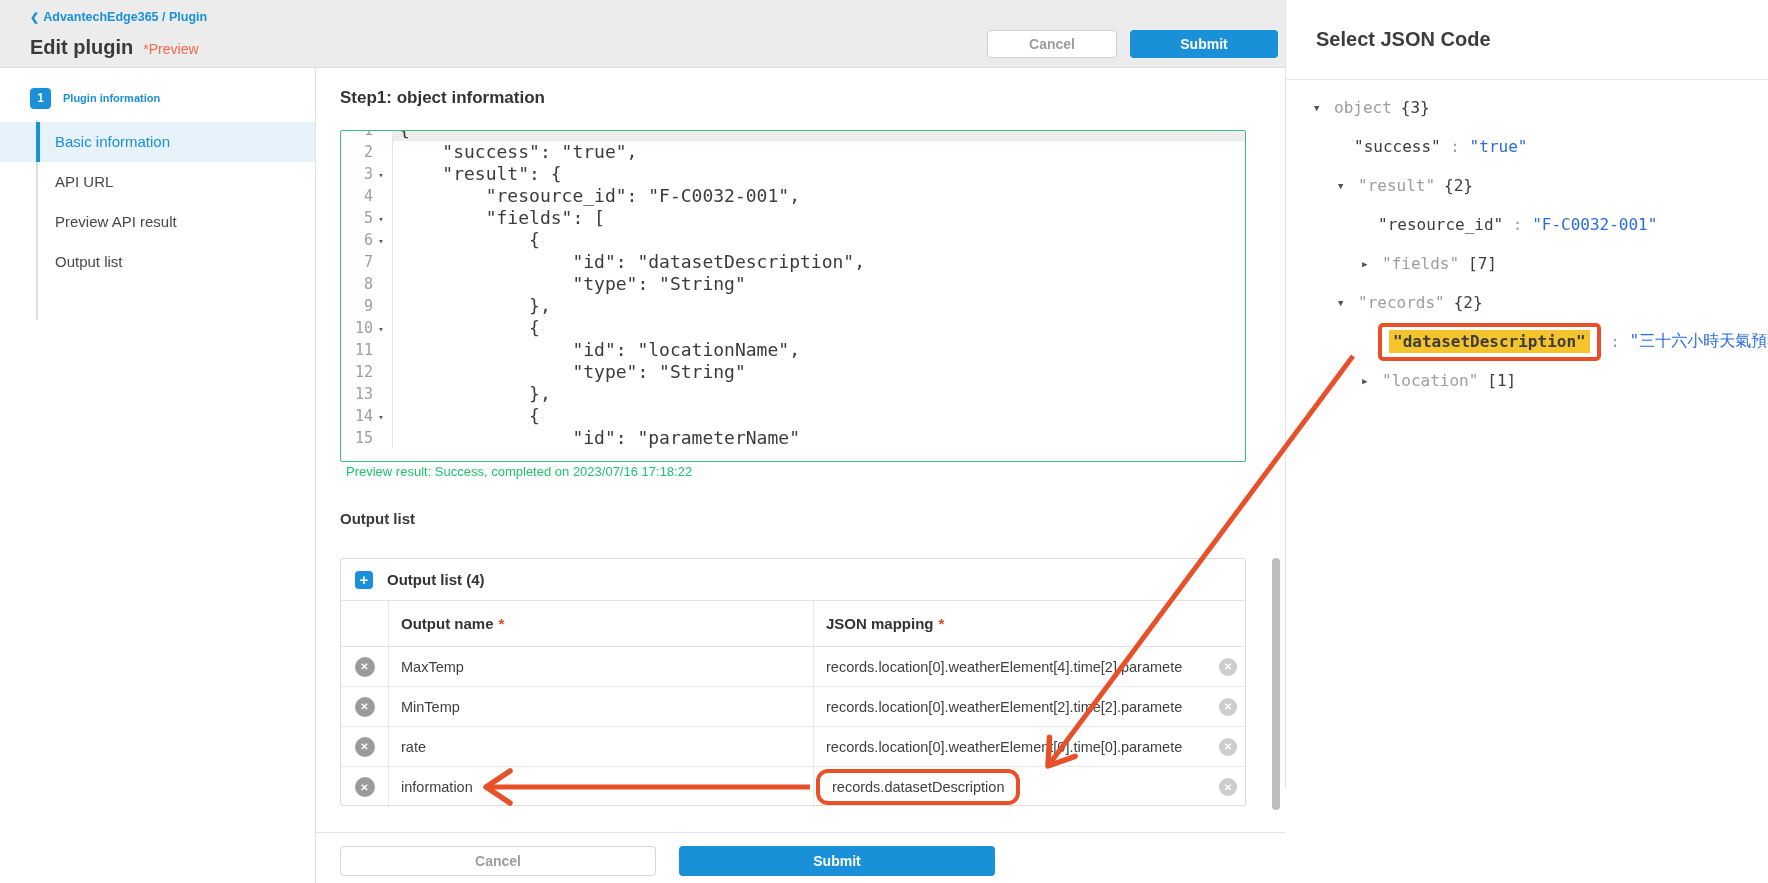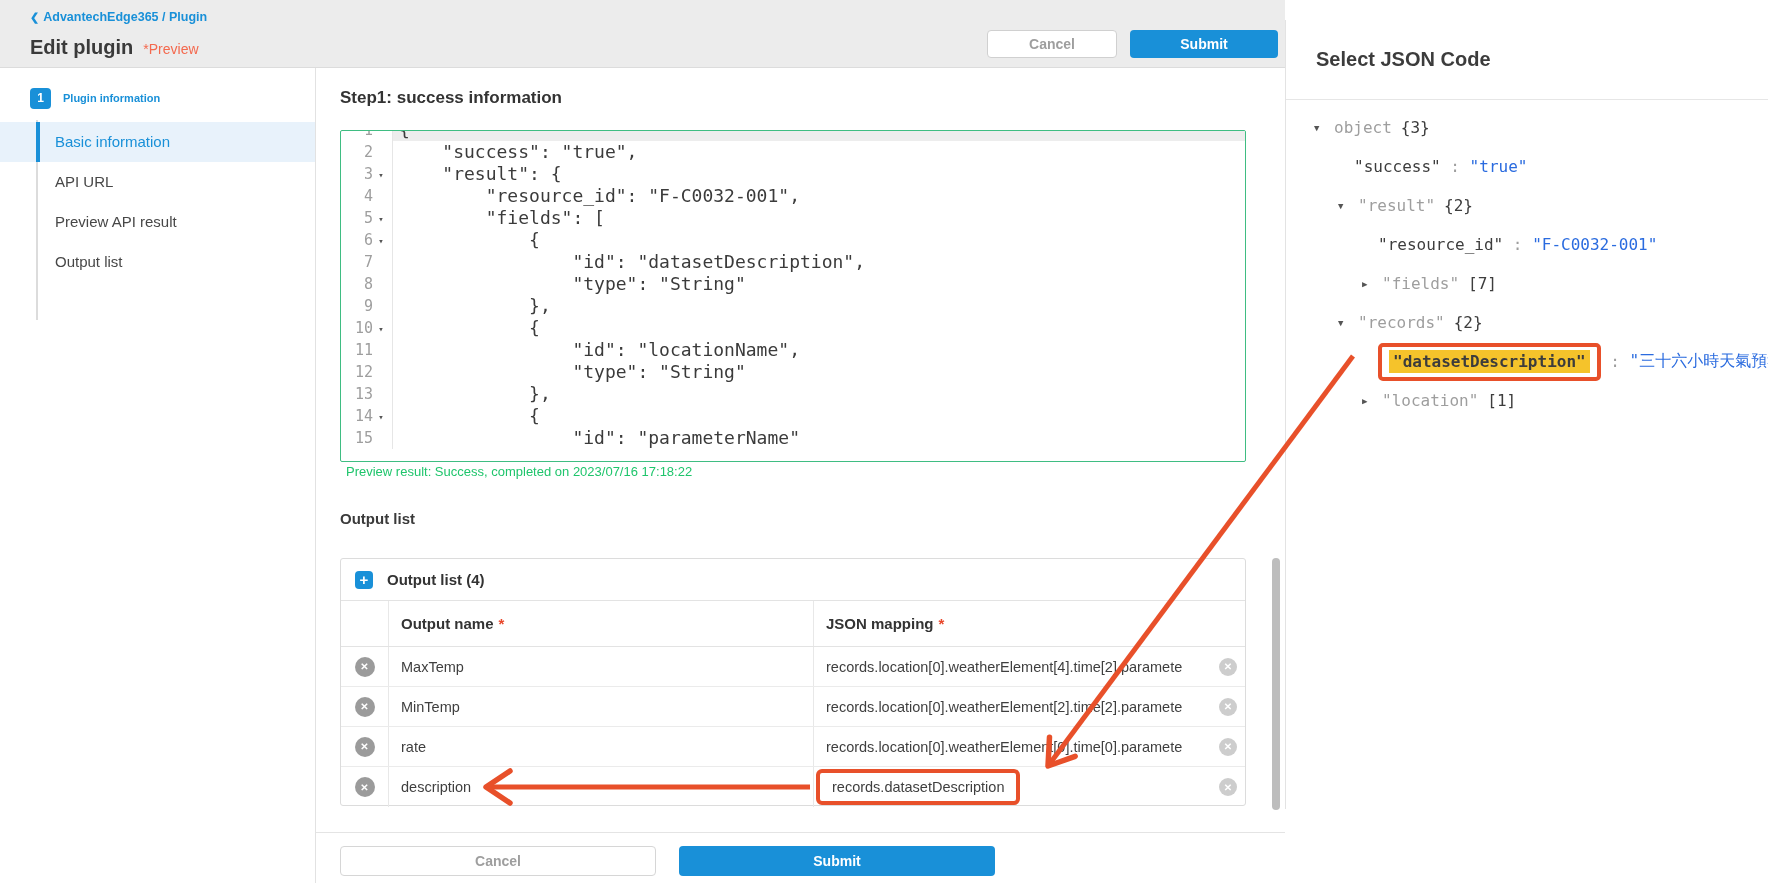--- a/index.html
+++ b/index.html
@@ -57,32 +57,32 @@
   .thead .c-icon, .trow .c-icon { width:48px; flex:none; align-self:stretch; display:flex; align-items:center; justify-content:center; border-right:1px solid #e8e8e8; }
   .thead .c-name, .trow .c-name { width:425px; flex:none; align-self:stretch; display:flex; align-items:center; padding-left:12px; border-right:1px solid #e8e8e8; }
   .thead .c-map, .trow .c-map { flex:1; align-self:stretch; display:flex; align-items:center; padding-left:12px; }
   .req-star { color:#e8472b; margin-left:5px; }
   .trow { height:40px; display:flex; font-size:14.5px; color:#3f3f3f; border-bottom:1px solid #ebebeb; }
   .trow:last-child { border-bottom:none; }
   .trow .c-map { position:relative; padding-right:34px; overflow:hidden; white-space:nowrap; }
   .xicon { border-radius:50%; color:#fff; display:flex; align-items:center; justify-content:center; font-size:10px; font-weight:bold; cursor:pointer; flex:none; }
   .xicon.del { width:20px; height:20px; background:#9b9b9b; }
   .xicon.clear { width:18px; height:18px; background:#cdcdcd; position:absolute; right:8px; top:50%; transform:translateY(-50%); }
-  .map-box { display:inline-flex; align-items:center; height:36px; margin-left:-10px; padding:8px 12px; border:4px solid #e8502a; border-radius:6px; position:relative; z-index:2; }
+  .map-box { display:inline-flex; align-items:center; height:36px; margin-left:-10px; padding:8px 12px; border:4px solid #e8502a; border-radius:12px; position:relative; z-index:2; }
 
   .bottom-divider { position:absolute; left:0; top:764px; width:100%; height:1px; background:#e4e4e4; }
   .btm-btn { position:absolute; top:778px; width:316px; height:30px; border-radius:4px; font-size:14px; font-weight:bold;
              display:flex; align-items:center; justify-content:center; cursor:pointer; }
   .btm-cancel { left:24px; background:#fff; border:1px solid #d6d6d6; color:#9e9e9e; }
   .btm-submit { left:363px; background:#1990d8; color:#fff; }
 
   .v-scrollbar { position:absolute; left:956px; top:490px; width:8px; height:252px; border-radius:4px; background:#bdbdbd; cursor:pointer; }
 
   
-  .json-panel { position:absolute; left:1285px; top:0; width:483px; height:789px; background:#fff; border-left:1px solid #e3e3e3;margin-top:20px; }
+  .json-panel { position:absolute; left:1285px; top:0; width:483px; height:789px; background:#fff; border-left:1px solid #e3e3e3; }
   .panel-header { height:80px; border-bottom:1px solid #e6e6e6; display:flex; align-items:center; padding-left:30px; }
   .panel-title { font-size:20px; font-weight:bold; color:#3c3c3c; }
   .json-tree { padding-top:8px; font-family:"DejaVu Sans Mono", monospace; font-size:16px; }
   .tree-row { height:39px; display:flex; align-items:center; white-space:nowrap; }
   .tarrow { display:inline-block; width:20px; font-size:9px; color:#555; cursor:pointer; flex:none; }
   .tkey.gray, .tkey.plain { color:#9e9e9e; }
   .tkey.dark { color:#3d3d3d; }
   .tsuffix { color:#3d3d3d; margin-left:9px; }
   .tcolon { color:#9e9e9e; white-space:pre; }
   .tvalue { color:#2a6bdf; }
@@ -115,21 +115,21 @@
     <div class="sub-guide"></div>
     <ul class="sub-items" id="sidebar-subitems">
         <li class="sub-item active">Basic information</li>
         <li class="sub-item">API URL</li>
         <li class="sub-item">Preview API result</li>
         <li class="sub-item">Output list</li>
       </ul>
   </div>
 
   <div class="main">
-    <div class="section-title">Step1: success information</div>
+    <div class="section-title">Step1: object information</div>
 
     <div class="code-editor">
       <div class="editor-lines" id="editor-lines">
           <div class="code-line first">
             <span class="gutter">
               <span class="ln">1</span>
               <span class="fold"></span>
             </span>
             <span class="codetext">{</span>
           </div>
@@ -284,21 +284,21 @@
             <div class="c-name">rate</div>
             <div class="c-map">
               <span class="map-text">records.location[0].weatherElement[0].time[0].paramete</span>
               <span class="xicon clear">✕</span>
             </div>
           </div>
           <div class="trow">
             <div class="c-icon">
               <span class="xicon del">✕</span>
             </div>
-            <div class="c-name">description</div>
+            <div class="c-name">information</div>
             <div class="c-map">
               <span class="map-box">
                 <span class="map-text">records.datasetDescription</span>
               </span>
               <span class="xicon clear">✕</span>
             </div>
           </div>
         </div>
     </div>
 

